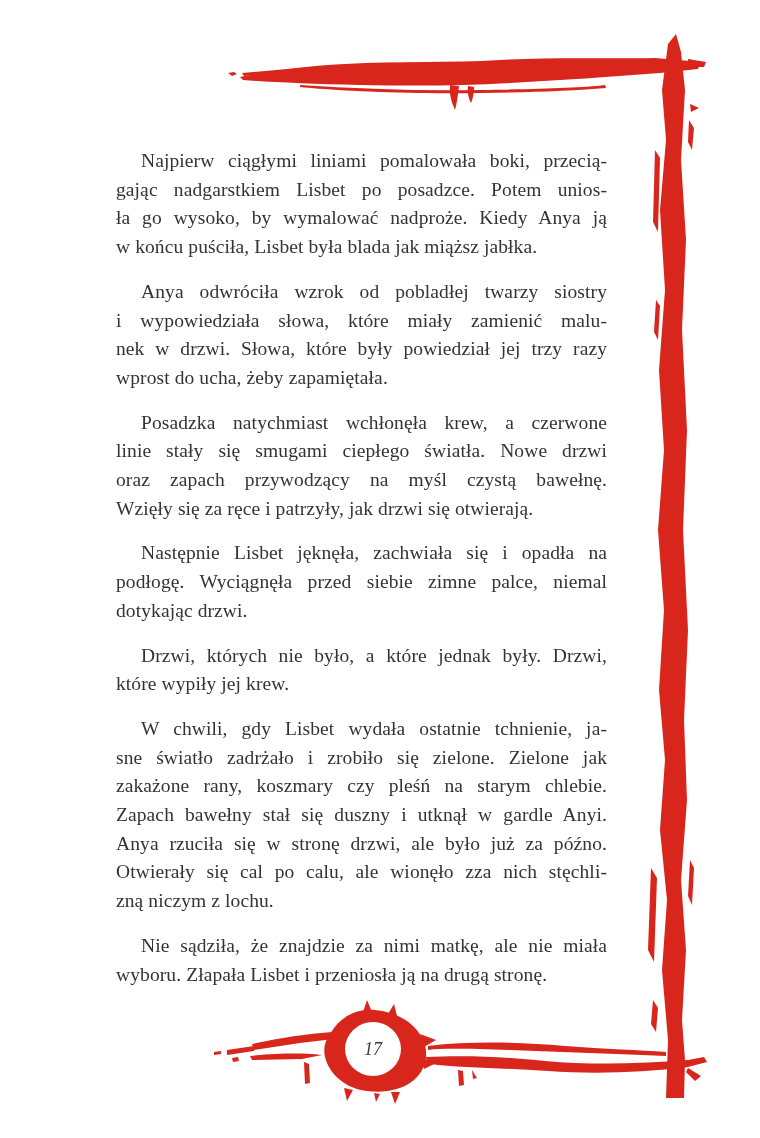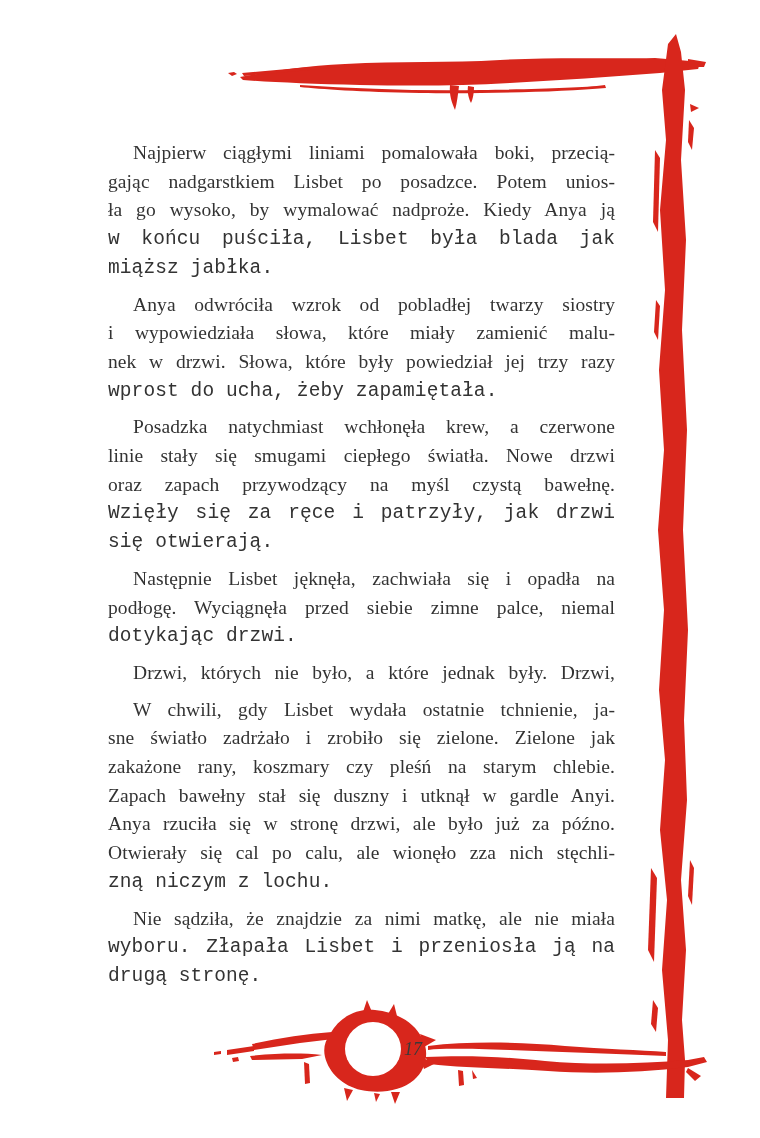--- a/index.html
+++ b/index.html
@@ -26,39 +26,38 @@
   .text-block {
     position: absolute;
     left: 100px;
     top: 131px;
     width: 523px;
     color: #333333;
     font-size: 19.5px;
     line-height: 28.7px;
     letter-spacing: 0.1px;
   }
-  .para { margin: 8px; }
+  .para { margin: 16px; }
   .para .line {
     text-align: justify;
     text-align-last: justify;
   }
   .para .line.first { text-indent: 25px; }
-  .para .line.last  { text-align-last: left; font-family: Liberation Mono, monospace; }
+  .para .line.last  { text-align-last: left; }
   .page-number {
     position: absolute;
     left: 345px;
     top: 1037px;
     width: 56px;
     height: 24px;
     line-height: 24px;
     text-align: center;
     font-style: italic;
     font-size: 18px;
     color: #3a3a3a;
-    padding-left: 40px;
   }
 </style>
 </head>
 <body>
 
 <div class="page">
 
   <svg class="decor-svg" viewBox="0 0 760 1138" xmlns="http://www.w3.org/2000/svg">
 
     <g fill="#d8261c">
@@ -129,20 +128,21 @@
         <div class="line">oraz zapach przywodzący na myśl czystą bawełnę.</div>
         <div class="line last">Wzięły się za ręce i patrzyły, jak drzwi się otwierają.</div>
       </div>
     <div class="para">
         <div class="line first">Następnie Lisbet jęknęła, zachwiała się i opadła na</div>
         <div class="line">podłogę. Wyciągnęła przed siebie zimne palce, niemal</div>
         <div class="line last">dotykając drzwi.</div>
       </div>
     <div class="para">
         <div class="line first">Drzwi, których nie było, a które jednak były. Drzwi,</div>
+        <div class="line last">które wypiły jej krew.</div>
       </div>
     <div class="para">
         <div class="line first">W chwili, gdy Lisbet wydała ostatnie tchnienie, ja-</div>
         <div class="line">sne światło zadrżało i zrobiło się zielone. Zielone jak</div>
         <div class="line">zakażone rany, koszmary czy pleśń na starym chlebie.</div>
         <div class="line">Zapach bawełny stał się duszny i utknął w gardle Anyi.</div>
         <div class="line">Anya rzuciła się w stronę drzwi, ale było już za późno.</div>
         <div class="line">Otwierały się cal po calu, ale wionęło zza nich stęchli-</div>
         <div class="line last">zną niczym z lochu.</div>
       </div>

